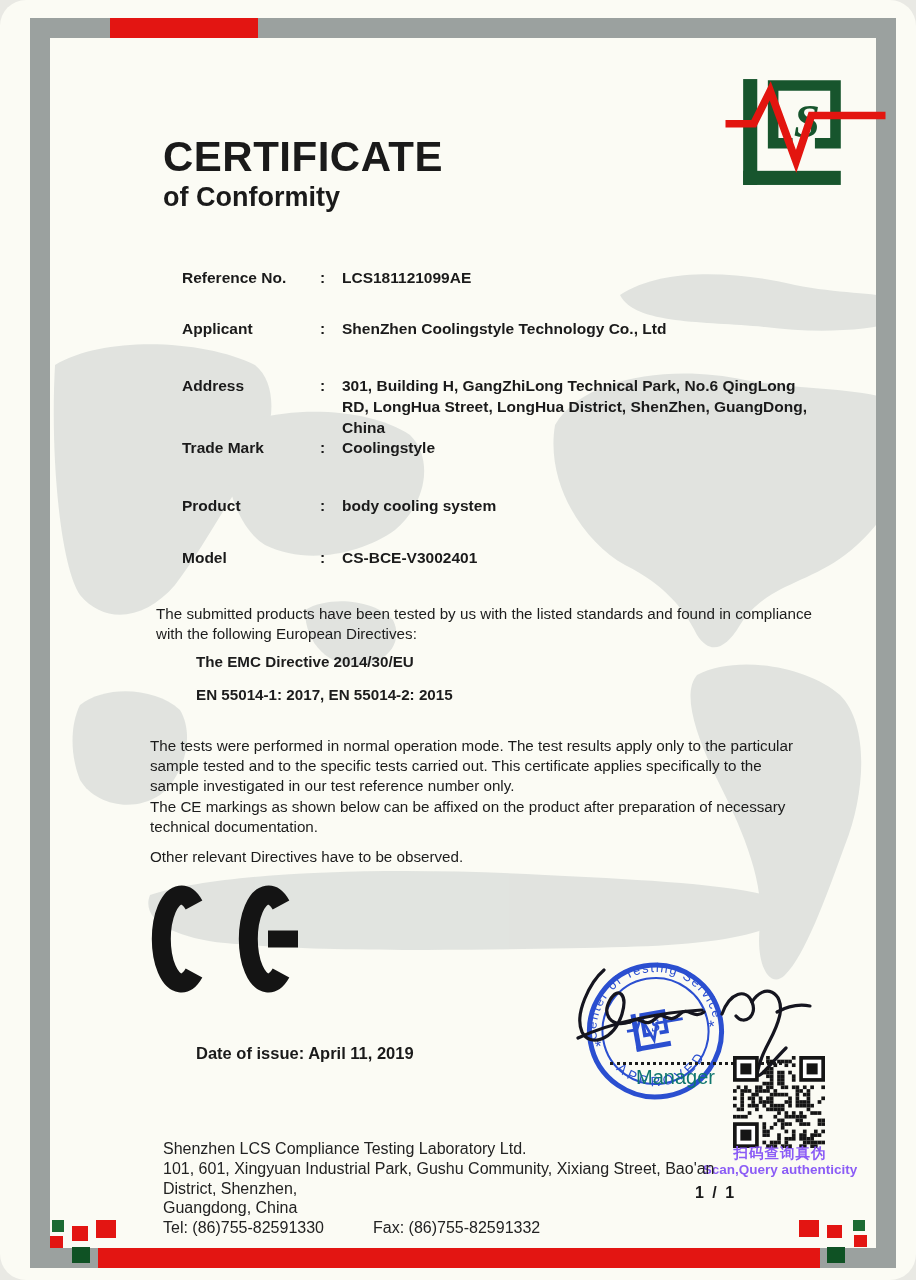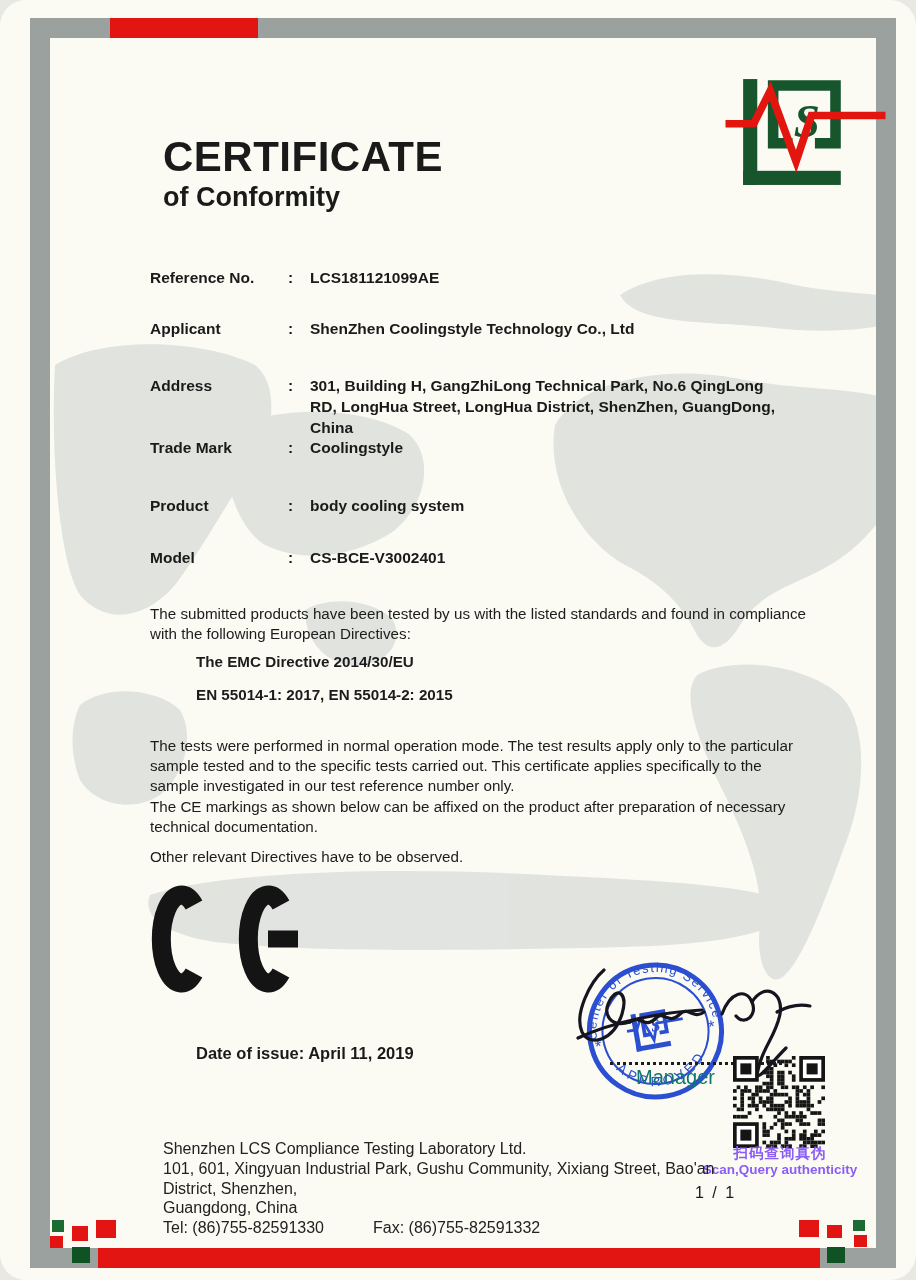--- a/index.html
+++ b/index.html
@@ -8,33 +8,33 @@
   .abs{position:absolute;}
   
   .frame{background:#9ba19f;}
   .redseg{background:#e31512;}
   .sq{position:absolute;}
   
   .title-main{font-size:42px;font-weight:bold;letter-spacing:.5px;line-height:1;}
   .title-sub{font-size:27px;font-weight:bold;margin-top:4px;}
   
   .frow{position:absolute;left:150px;display:flex;font-size:15.5px;font-weight:bold;line-height:1.35;}
-  .flabel{width:138px;flex:0 0 138px;}
+  .flabel{width:138px;flex:0 0 138px;margin-left:32px;}
   .fcolon{width:22px;flex:0 0 22px;}
   .fvalue{max-width:480px;}
   
   .para{position:absolute;left:150px;width:660px;font-size:15.2px;line-height:1.32;color:#1c1c1c;}
   .bold{font-weight:bold;margin-left:46px;}
   
   .footer{position:absolute;left:163px;top:1139px;width:560px;font-size:16px;line-height:1.24;color:#222;}
   .frow2{display:flex;}
   .fcol1{width:210px;flex:0 0 210px;}
   .manager{font-size:20px;color:#0f766e;}
   .qrcap{position:absolute;text-align:center;font-weight:bold;color:#8b5cf6;}
-  .pageno{font-size:16px;font-weight:normal;letter-spacing:2px;}
+  .pageno{font-size:16px;font-weight:bold;letter-spacing:2px;}
   .dotline{border-bottom:3px dotted #1c1c1c;}
 </style>
 </head>
 <body>
 
 <div class="stage">
 
   <svg class="abs" style="left:25px;top:255px;" width="870" height="760" viewBox="0 0 870 760">
     <g fill="#ccd1cf" opacity="0.55" stroke="none">
       <path d="M595,40 C640,10 720,18 770,30 C830,42 880,35 885,55 C880,75 800,80 740,72 C680,66 610,70 595,40 Z"></path>
@@ -106,21 +106,21 @@
     <span class="flabel">Product</span>
     <span class="fcolon">:</span>
     <span class="fvalue">body cooling system</span>
   </div>
   <div class="frow" style="top:548px;">
     <span class="flabel">Model</span>
     <span class="fcolon">:</span>
     <span class="fvalue">CS-BCE-V3002401</span>
   </div>
 
-  <div class="para" style="top:604px;">The submitted products have been tested by us with the listed standards and found in compliance with the following European Directives:</div>
+  <div class="para" style="top:604px;margin-left:6px;">The submitted products have been tested by us with the listed standards and found in compliance with the following European Directives:</div>
   <div class="para bold" style="top:652px;">The EMC Directive 2014/30/EU</div>
   <div class="para bold" style="top:685px;">EN 55014-1: 2017, EN 55014-2: 2015</div>
   <div class="para" style="top:736px;">The tests were performed in normal operation mode. The test results apply only to the particular sample tested and to the specific tests carried out. This certificate applies specifically to the sample investigated in our test reference number only.</div>
   <div class="para" style="top:797px;">The CE markings as shown below can be affixed on the product after preparation of necessary technical documentation.</div>
   <div class="para" style="top:847px;">Other relevant Directives have to be observed.</div>
 
   <svg class="abs" style="left:148px;top:884px;" width="158" height="110" viewBox="0 0 158 110">
     <g fill="none" stroke="#141414" stroke-width="19">
       <path d="M46,21 A20 44 0 1 0 46,89"></path>
       <path d="M133,21 A20 44 0 1 0 133,89"></path>

